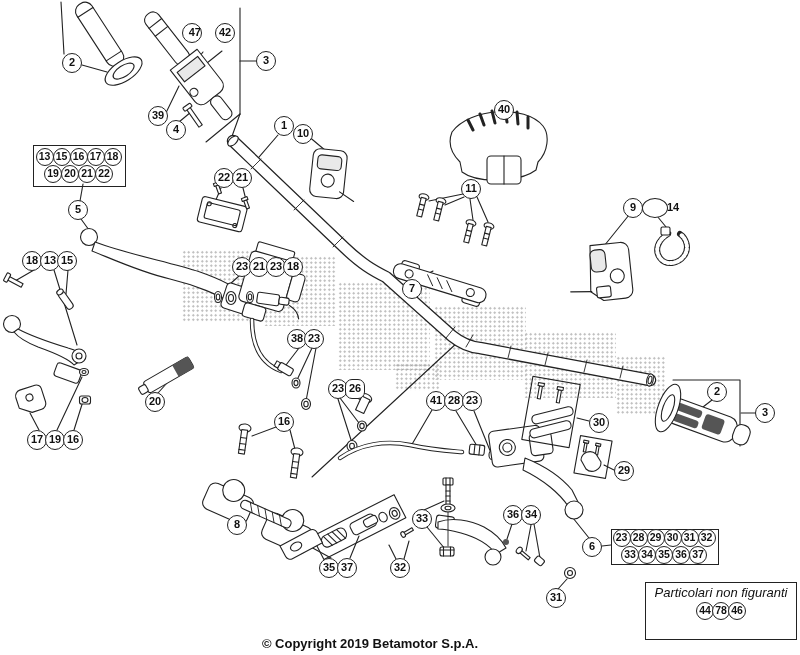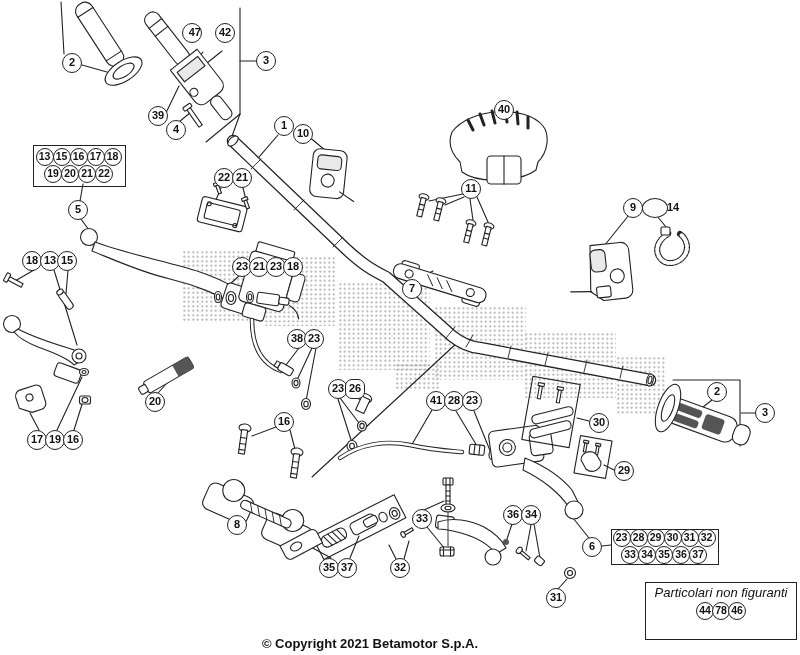--- a/index.html
+++ b/index.html
@@ -516,14 +516,14 @@
       <div class="co co-s" style="left: 655px; top: 545.5px;">35</div>
       <div class="co co-s" style="left: 672px; top: 545.5px;">36</div>
       <div class="co co-s" style="left: 689px; top: 545.5px;">37</div>
     </div>
 
   <div class="legend">
     <div class="legend-line">Particolari non figuranti</div>
     <div class="legend-circles"><span class="co co-s co-inline">44</span><span class="co co-s co-inline">78</span><span class="co co-s co-inline">46</span></div>
   </div>
 
-  <div class="copyright">© Copyright 2021 Betamotor S.p.A.</div>
+  <div class="copyright">© Copyright 2019 Betamotor S.p.A.</div>
 </div>
 
 </body></html>

